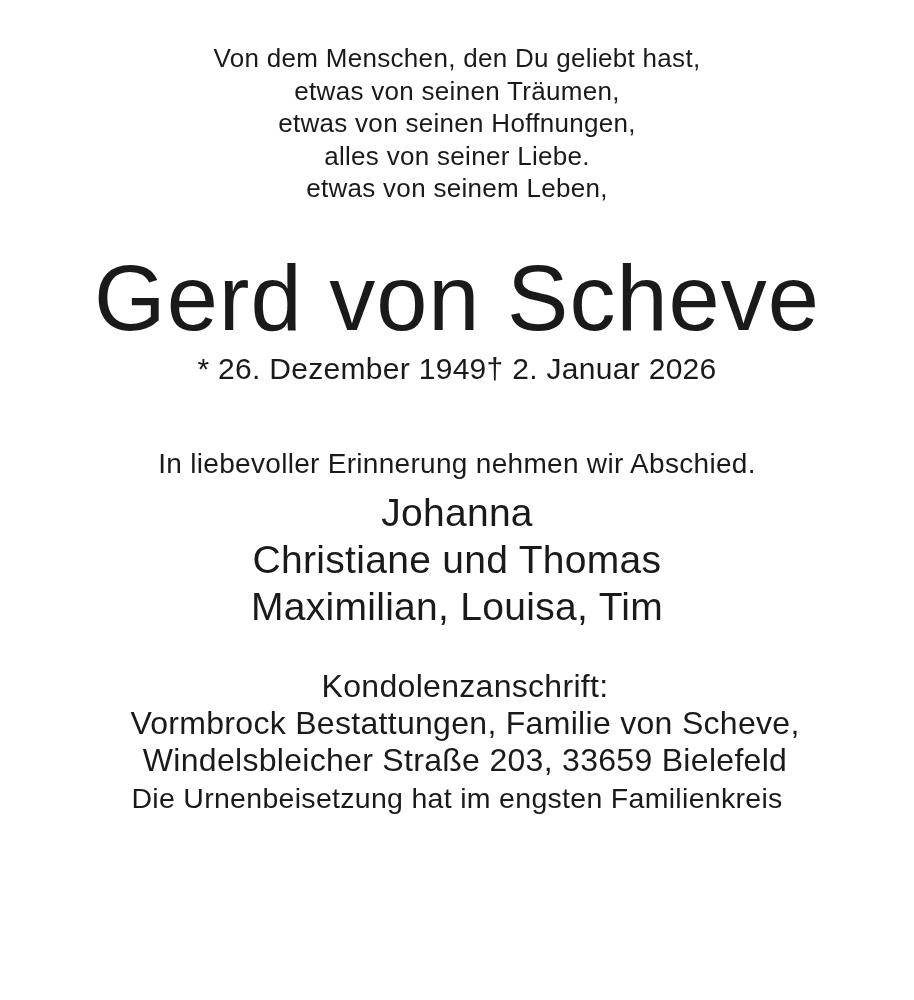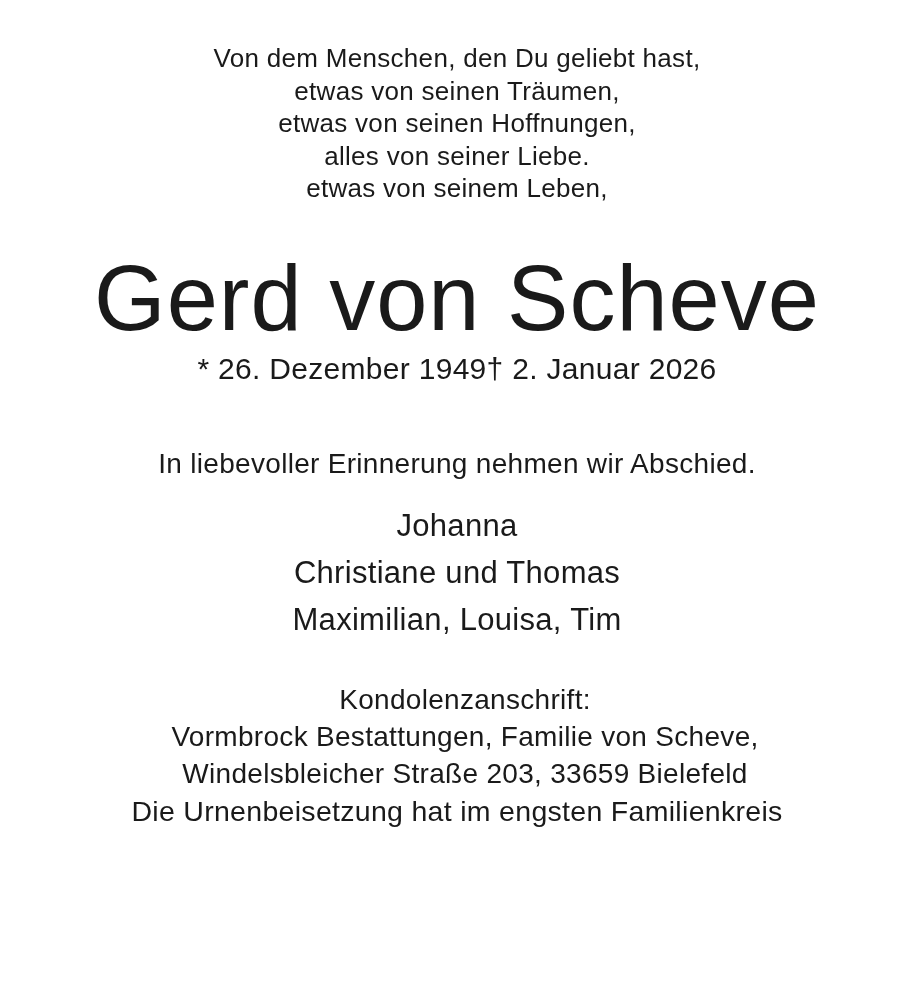--- a/index.html
+++ b/index.html
@@ -53,29 +53,29 @@
   }
   
   .farewell {
     margin-top: 60px !important;
     font-size: 28px;
     line-height: 34px;
     letter-spacing: 0.3px;
   }
   
   .mourners {
-    margin-top: 21px;
-    font-size: 31px;
+    margin-top: 8px;
+    font-size: 39px;
     line-height: 47px;
     letter-spacing: 0.3px;
   }
   
   .condolence {
     margin-top: 38px;
-    font-size: 28px;
+    font-size: 32px;
     line-height: 37px;
     letter-spacing: 0.3px;
     margin-left: 16px;
   }
   
   .closing {
     font-size: 28.5px;
     line-height: 39px;
     letter-spacing: 0.3px;
   }

